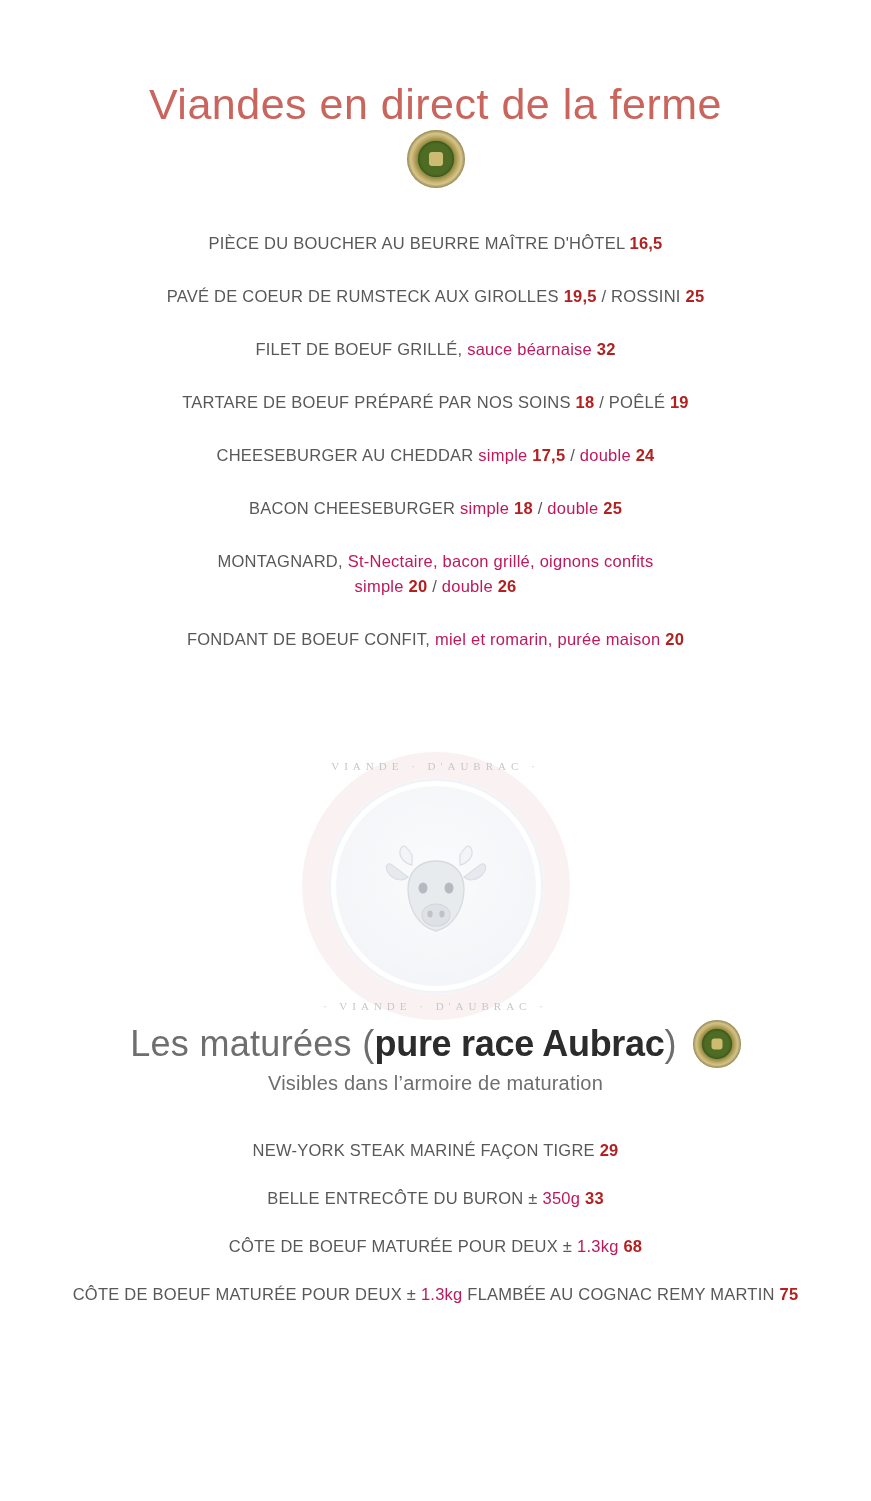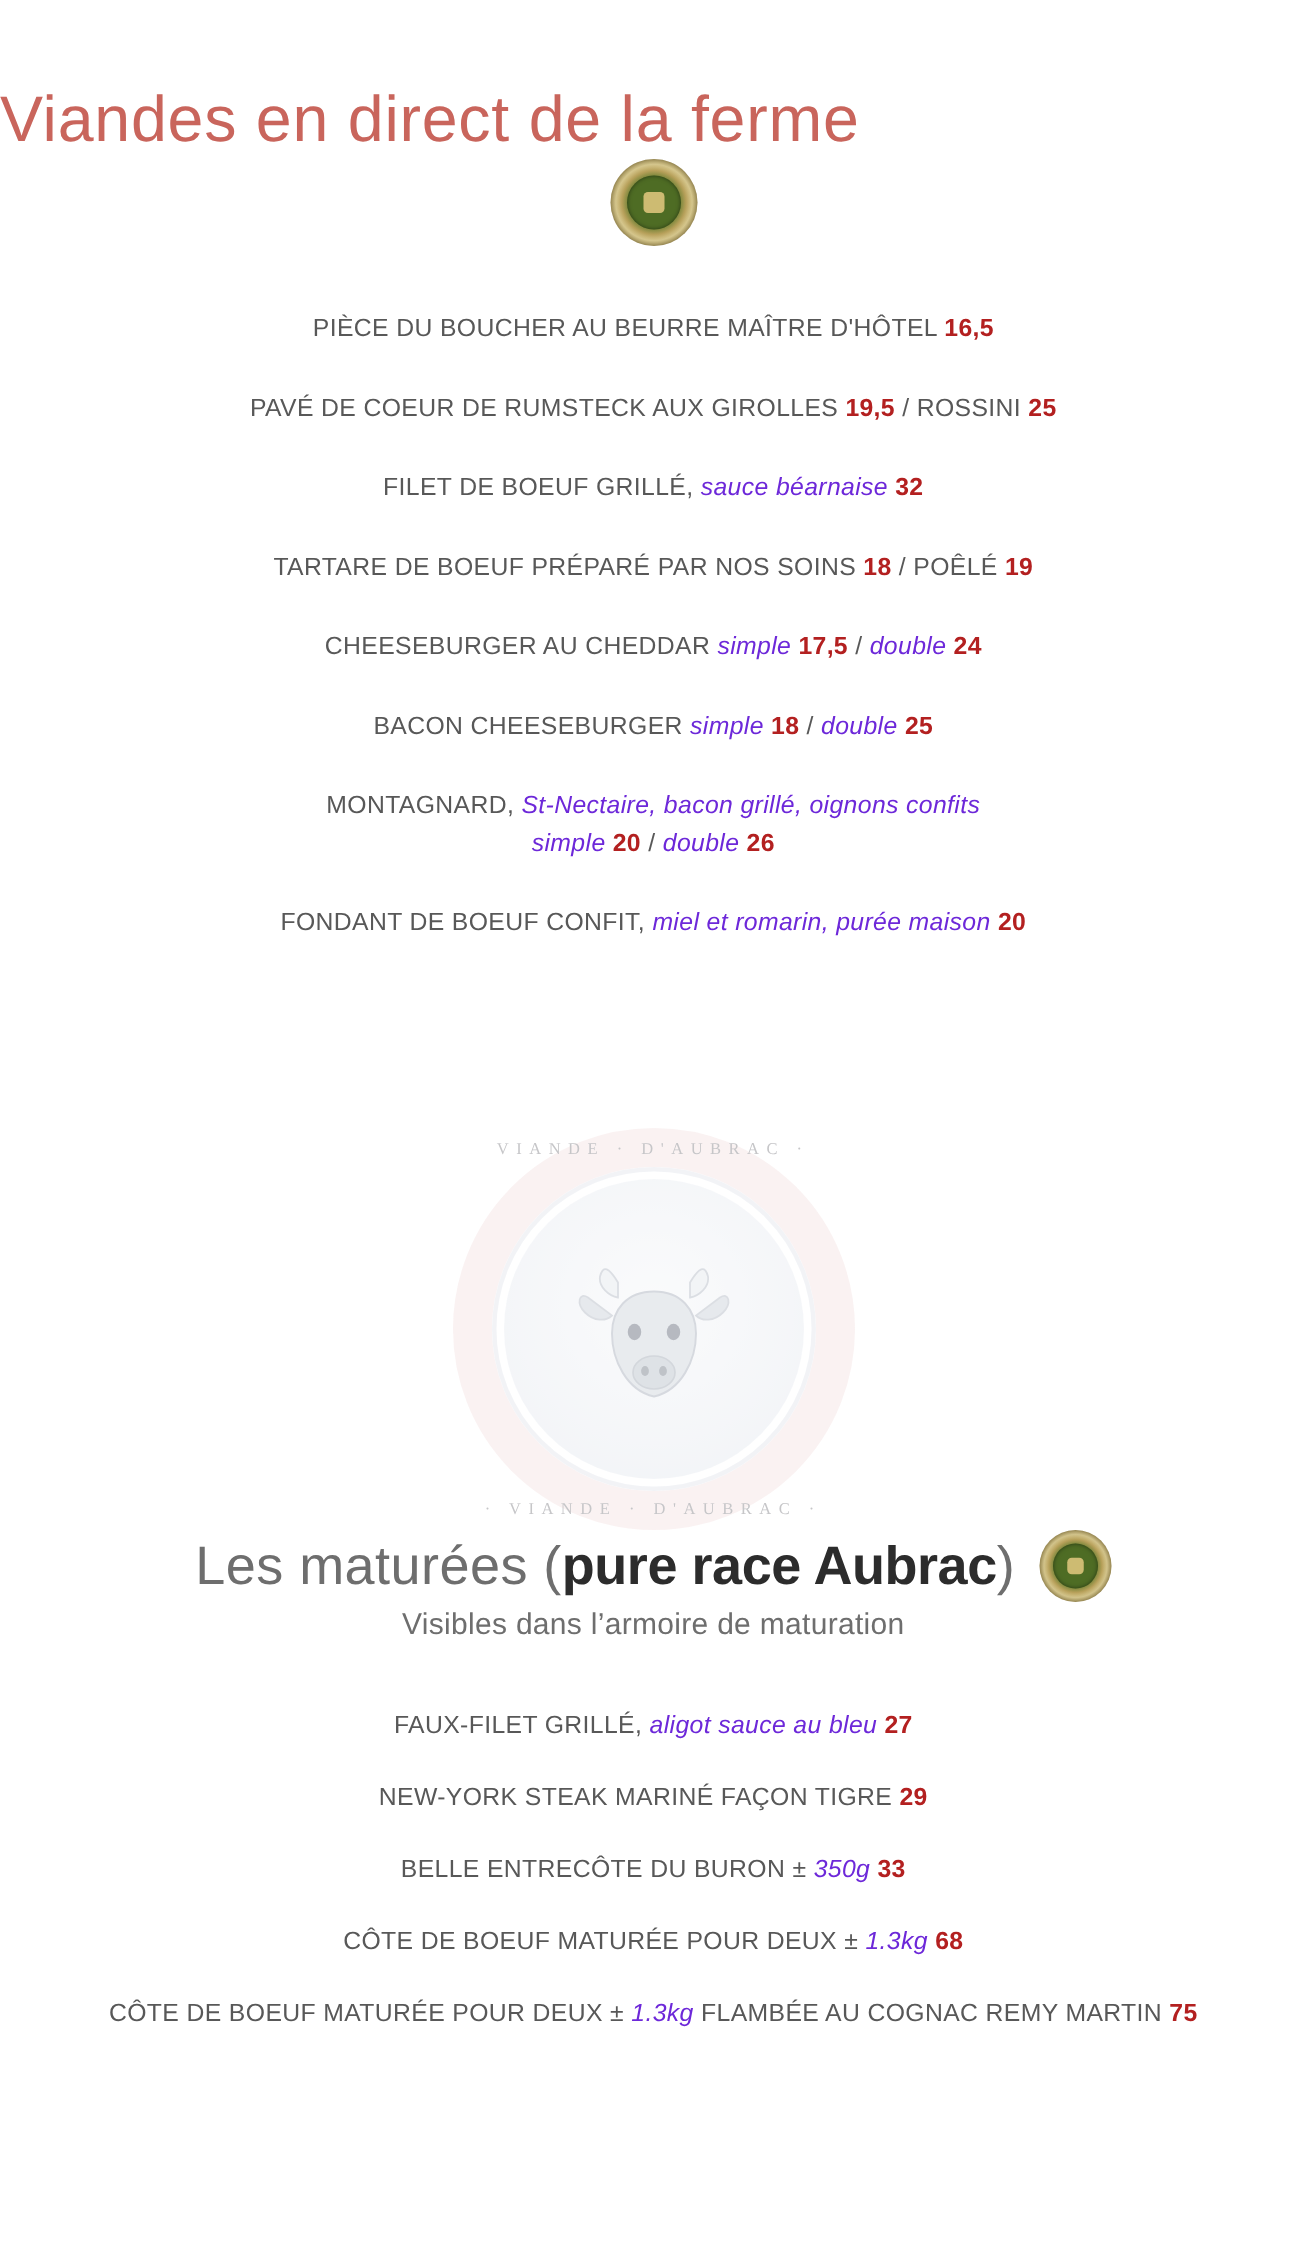--- a/index.html
+++ b/index.html
@@ -18,22 +18,22 @@
 
   .page {
     position: relative;
     width: 871px;
     height: 1501px;
     box-sizing: border-box;
   }
 
   
   .section-one-header {
-    text-align: left;
-    padding-top: 56px;
+    text-align: center;
+    padding-top: 80px;
   }
   .title-line1 {
     font-size: 43px;
     color: #c9655c;
     font-weight: 300;
     letter-spacing: 0.5px;
     line-height: 1.12;
   }
   .title-line2-wrap {
     display: flex;
@@ -101,22 +101,21 @@
     color: #585858;
     line-height: 1.45;
     margin-bottom: 29px;
     padding: 0 52px;
   }
   .menu-item .sub {
     display: block;
     margin-top: 1px;
   }
   .it {
-    font-style: italic;
-    color: #6d28d9;
+    color: #be185d;
   }
   .price {
     color: #b32020;
     font-weight: bold;
     letter-spacing: 0.2px;
   }
   .sep {
     color: #585858;
   }
 
@@ -319,25 +318,20 @@
     <div class="section-two-header">
       <div class="matured-title">
         <span>Les maturées (</span><span class="strong">pure race Aubrac</span><span>)</span>
       </div>
       <div class="aubrac-badge badge-sm"></div>
     </div>
     <div class="matured-sub">Visibles dans l’armoire de maturation</div>
 
     <ul class="menu-list">
 
-      <li class="menu-item">
-        <span>FAUX-FILET GRILLÉ,</span>
-        <span class="it">aligot sauce au bleu</span>
-        <span class="price">27</span>
-      </li>
 
       <li class="menu-item">
         <span>NEW-YORK STEAK MARINÉ FAÇON TIGRE</span>
         <span class="price">29</span>
       </li>
 
       <li class="menu-item">
         <span>BELLE ENTRECÔTE DU BURON ±</span>
         <span class="it">350g</span>
         <span class="price">33</span>

